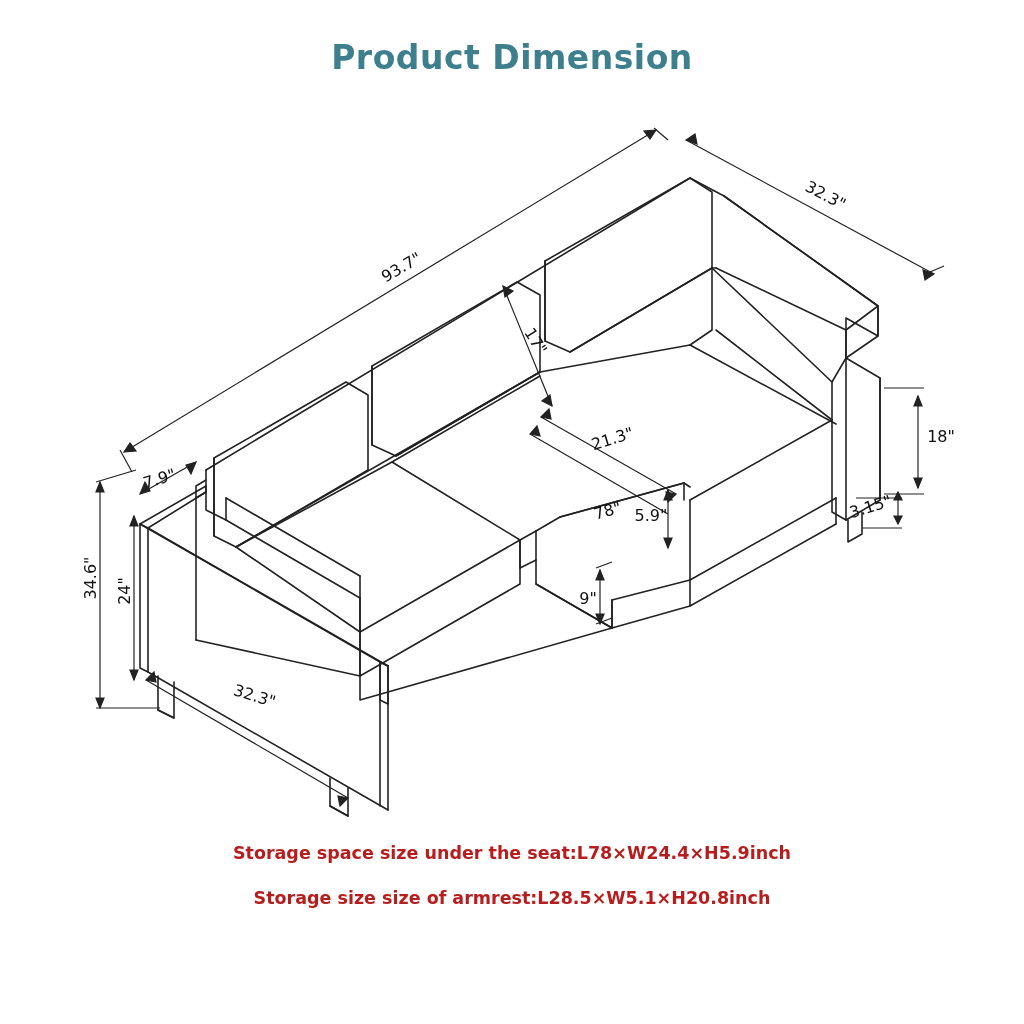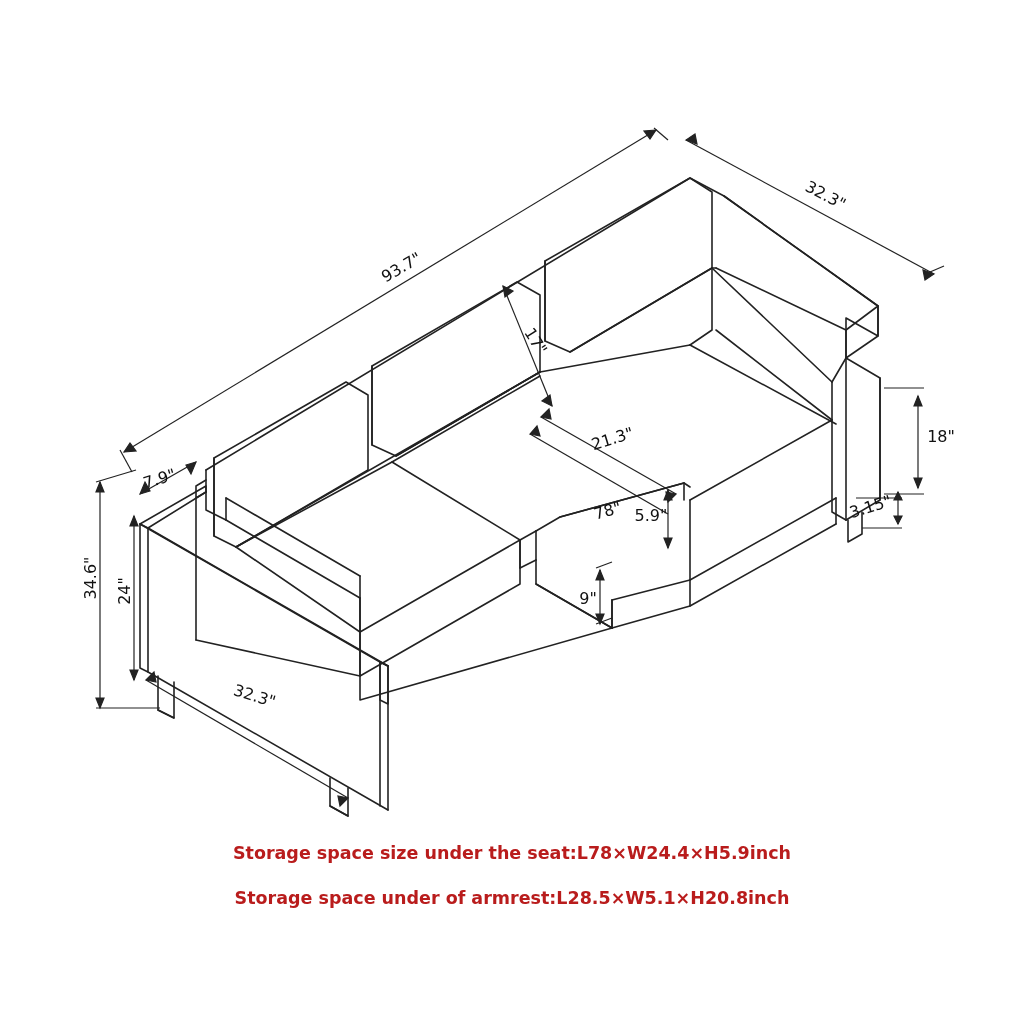--- a/index.html
+++ b/index.html
@@ -52,20 +52,21 @@
   svg text {
     font-family: "DejaVu Sans", sans-serif;
     fill: #111111;
   }
 </style>
 </head>
 <body>
 
 <div id="page">
 
+  <div id="title">Product Dimension</div>
 
   <svg id="diagram" width="1024" height="1024" viewBox="0 0 1024 1024">
 
     <g fill="none" stroke="#222222" stroke-width="1.6" stroke-linejoin="round" stroke-linecap="round">
 
       <path d="M206 470 L690 178 L724 196 L878 306 L878 336 L846 318 L846 330"></path>
 
       <path d="M206 470 L206 492"></path>
 
       <path d="M545 261 L690 178 L712 192 L712 268 L570 352 L545 341 Z"></path>
@@ -226,15 +227,15 @@
       <text x="161" y="484" font-size="16" text-anchor="middle" transform="rotate(-17 161 484)">7.9"</text>
       <text x="253" y="701" font-size="16" text-anchor="middle" transform="rotate(17 253 701)">32.3"</text>
       <text x="96" y="578" font-size="16" text-anchor="middle" transform="rotate(-90 96 578)">34.6"</text>
       <text x="130" y="591" font-size="16" text-anchor="middle" transform="rotate(-90 130 591)">24"</text>
       <text x="941" y="442" font-size="16" text-anchor="middle">18"</text>
       <text x="872" y="512" font-size="16" text-anchor="middle" transform="rotate(-17 872 512)">3.15"</text>
     </g>
   </svg>
 
   <div class="note" id="note1">Storage space size under the seat:L78×W24.4×H5.9inch</div>
-  <div class="note" id="note2">Storage space under of armrest:L28.5×W5.1×H20.8inch</div>
+  <div class="note" id="note2">Storage size size of armrest:L28.5×W5.1×H20.8inch</div>
 
 </div>
 
 </body></html>

